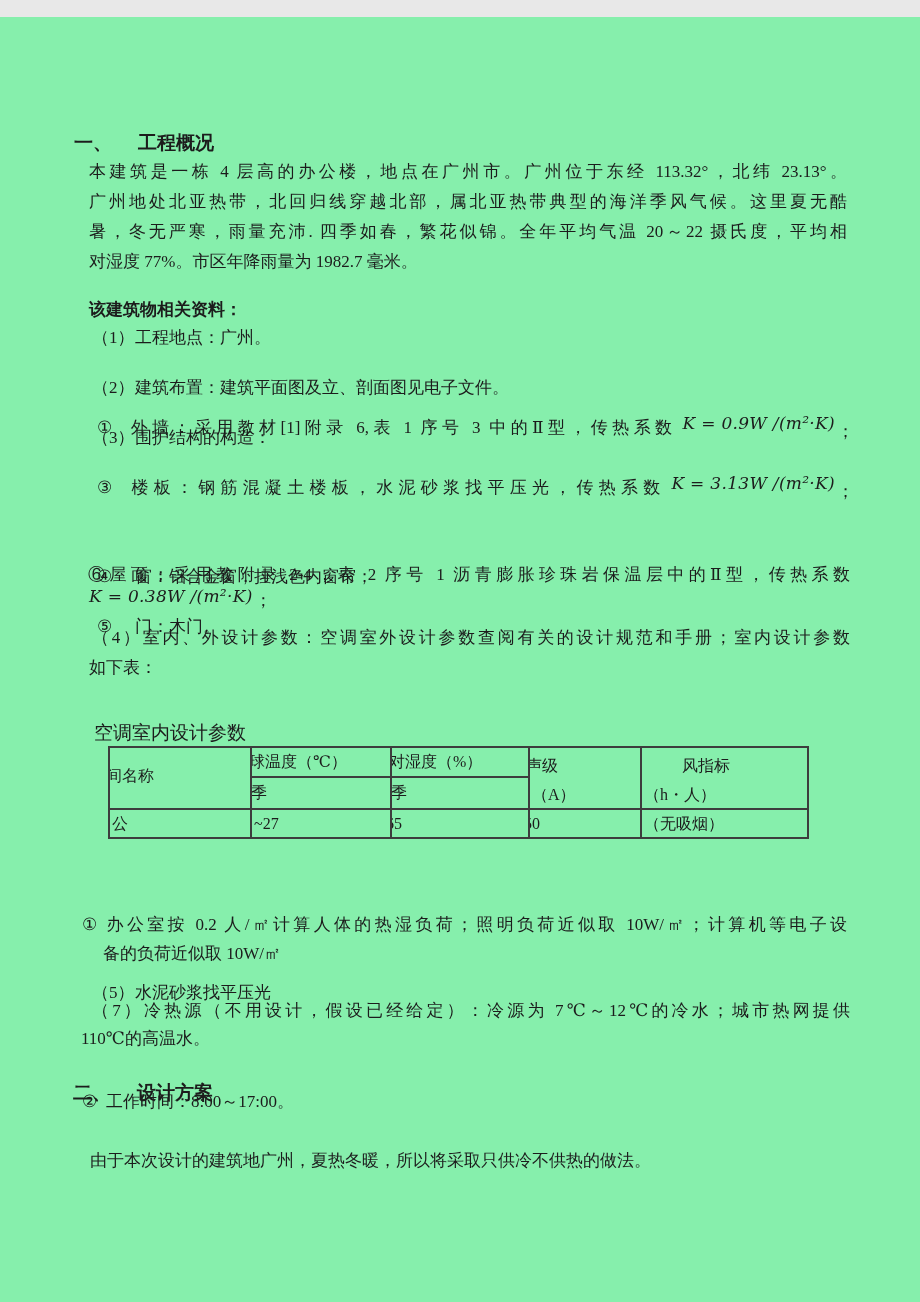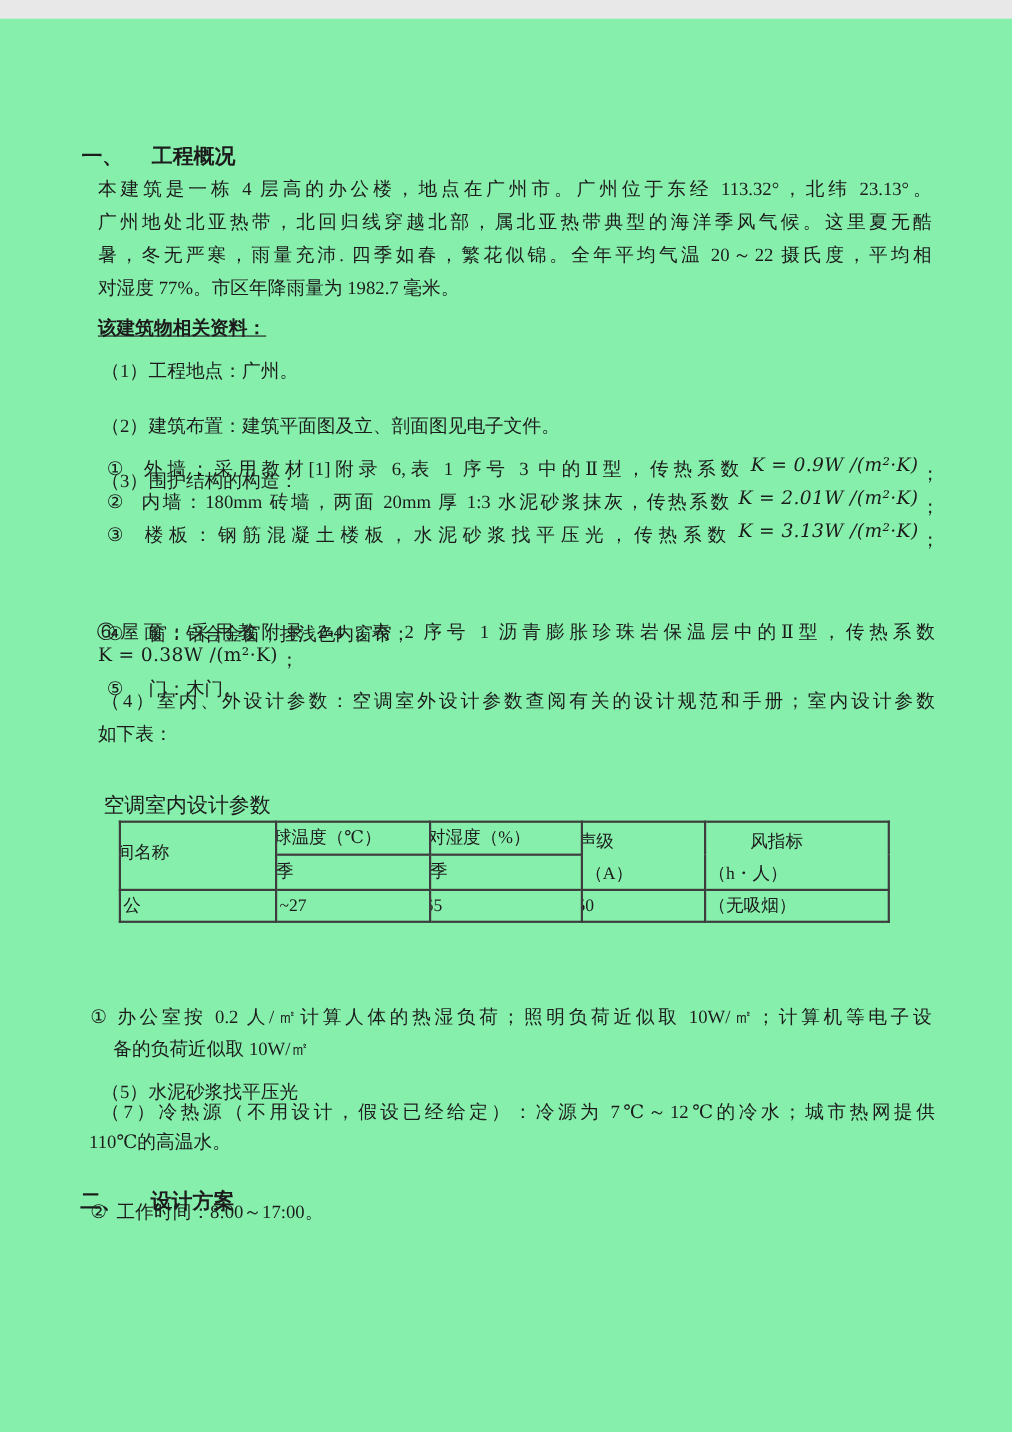--- a/index.html
+++ b/index.html
@@ -11,21 +11,21 @@
   }
   .ln{position:absolute;font-size:17px;line-height:20px;white-space:nowrap;}
   .j{white-space:normal;text-align:justify;text-align-last:justify;}
   .h{font-family:"Liberation Sans","DejaVu Sans",sans-serif;font-weight:bold;font-size:19px;line-height:22px;}
   .h .title{margin-left:26px;}
   .b{font-weight:bold;}
   .rel{position:relative;}
   .abs{position:absolute;top:0;}
   .fx{font-family:"DejaVu Serif",serif;font-style:italic;display:inline-block;
       position:relative;top:-4px;margin-left:6px;letter-spacing:0.3px;}
-  .fx2{font-family:"DejaVu Serif",serif;display:inline-block;letter-spacing:0.3px;}
+  .fx2{font-family:"DejaVu Serif",serif;font-style:italic;display:inline-block;letter-spacing:0.3px;}
   .ft{position:relative;top:4px;margin-left:2px;}
   .mtext{margin-left:14px;}
   table.params{
     position:absolute;left:108px;top:729px;
     border-collapse:collapse;table-layout:fixed;width:699px;
     font-size:16px;line-height:20px;color:#1c1c1c;
   }
   table.params td{border:2px solid #3d3d3d;padding:0;vertical-align:middle;}
   .cw{overflow:hidden;padding-left:2px;}
   .clip{display:inline-block;white-space:nowrap;}
@@ -40,40 +40,37 @@
 
   <div class="ln h" style="left:74px;top:115px;">
     <span>一、</span><span class="title">工程概况</span>
   </div>
 
   <div class="ln j" style="left:89px;top:145px;width:758px;">本建筑是一栋 4 层高的办公楼，地点在广州市。广州位于东经 113.32°，北纬 23.13°。</div>
   <div class="ln j" style="left:89px;top:175px;width:758px;">广州地处北亚热带，北回归线穿越北部，属北亚热带典型的海洋季风气候。这里夏无酷</div>
   <div class="ln j" style="left:89px;top:205px;width:758px;">暑，冬无严寒，雨量充沛. 四季如春，繁花似锦。全年平均气温 20～22 摄氏度，平均相</div>
   <div class="ln" style="left:89px;top:235px;">对湿度 77%。市区年降雨量为 1982.7 毫米。</div>
 
-  <div class="ln b" style="left:89px;top:272px;text-decoration:underline;">该建筑物相关资料：</div>
+  <div class="ln b" style="left:89px;top:283px;">该建筑物相关资料：</div>
 
   <div class="ln rel" style="left:92px;top:311px;width:760px;">
     <span>（1）</span>
     <span class="abs" style="left:43px;">工程地点：广州。</span>
   </div>
   <div class="ln rel" style="left:92px;top:341px;width:760px;">
     <span>（2）</span>
     <span class="abs" style="left:43px;">建筑布置：建筑平面图及立、剖面图见电子文件。</span>
   </div>
   <div class="ln rel" style="left:92px;top:371px;width:760px;">
     <span>（3）</span>
     <span class="abs" style="left:43px;">围护结构的构造：</span>
   </div>
 
   <div class="ln j" style="left:97px;top:400px;width:757px;">
     <span>①</span><span class="mtext">外墙：采用教材[1]附录 6,表 1 序号 3 中的Ⅱ型，传热系数</span><span class="fx">K = 0.9W /(m²·K)</span><span class="ft">；</span>
-  </div>
-  <div class="ln j" style="left:97px;top:430px;width:757px;">
-    <span>②</span><span class="mtext">内墙：180mm 砖墙，两面 20mm 厚 1:3 水泥砂浆抹灰，传热系数</span><span class="fx">K = 2.01W /(m²·K)</span><span class="ft">；</span>
   </div>
   <div class="ln j" style="left:97px;top:460px;width:757px;">
     <span>③</span><span class="mtext">楼板：钢筋混凝土楼板，水泥砂浆找平压光，传热系数</span><span class="fx">K = 3.13W /(m²·K)</span><span class="ft">；</span>
   </div>
   <div class="ln rel" style="left:97px;top:490px;width:757px;">
     <span>④</span>
     <span class="abs" style="left:38px;">窗：铝合金窗，挂浅色内窗帘；</span>
   </div>
   <div class="ln rel" style="left:97px;top:520px;width:757px;">
     <span>⑤</span>
@@ -159,14 +156,15 @@
     <span class="abs" style="left:24px;">工作时间：8:00～17:00。</span>
   </div>
 
   <div class="ln j" style="left:92px;top:984px;width:758px;">（7）冷热源（不用设计，假设已经给定）：冷源为 7℃～12℃的冷水；城市热网提供</div>
   <div class="ln" style="left:81px;top:1012px;">110℃的高温水。</div>
 
   <div class="ln h" style="left:73px;top:1065px;">
     <span>二、</span><span class="title">设计方案</span>
   </div>
 
+  <div class="ln" style="left:90px;top:1134px;">由于本次设计的建筑地广州，夏热冬暖，所以将采取只供冷不供热的做法。</div>
 
 </div>
 
 </body></html>

